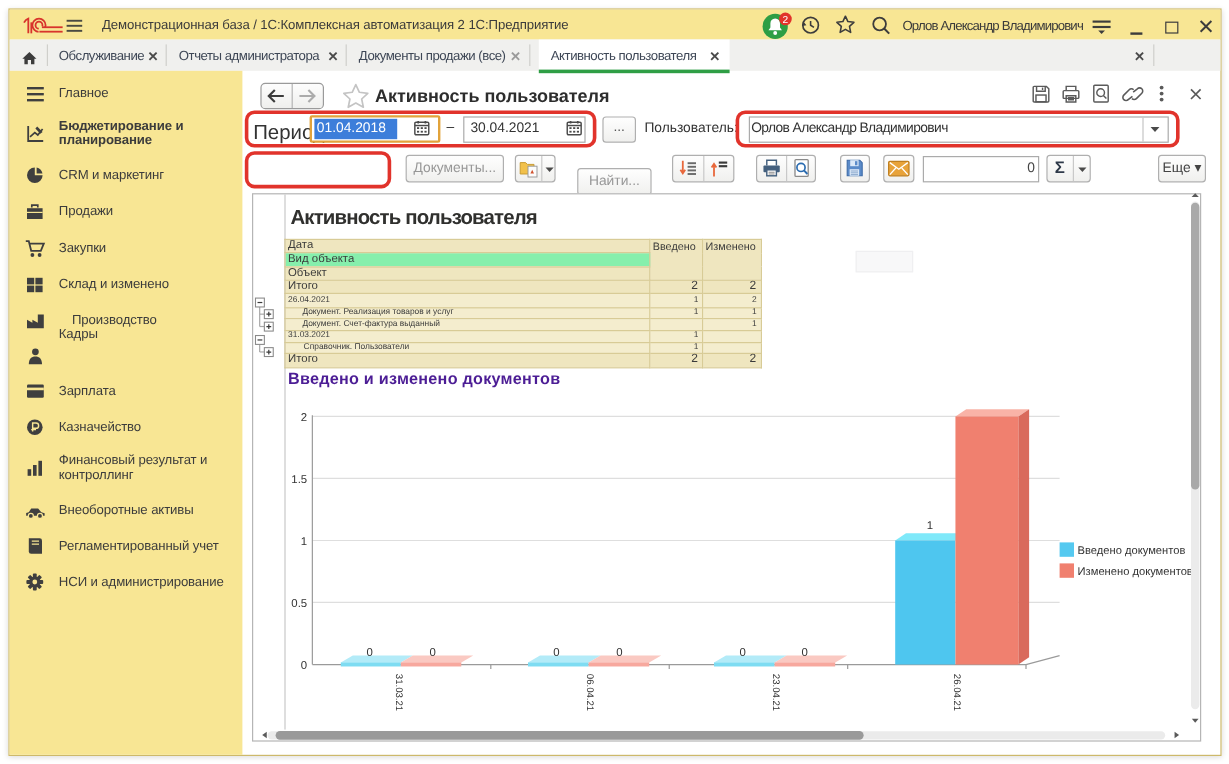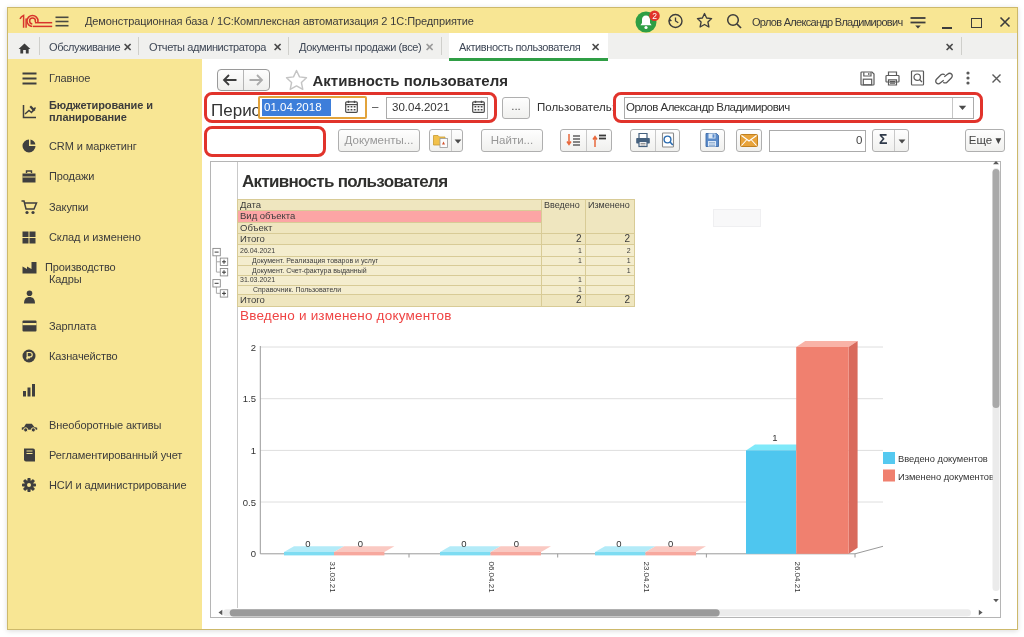--- a/index.html
+++ b/index.html
@@ -131,41 +131,42 @@
 <svg class="abs" style="left:14px;top:223px;" width="14" height="13" viewBox="0 0 14 13">
       <rect x="0.5" y="0.5" width="6" height="5.5" fill="#3F3F3F"></rect>
       <rect x="7.5" y="0.5" width="6" height="5.5" fill="#3F3F3F"></rect>
       <rect x="0.5" y="7" width="6" height="5.5" fill="#3F3F3F"></rect>
       <rect x="7.5" y="7" width="6" height="5.5" fill="#3F3F3F"></rect>
     </svg>
 <div class="t sbitem" style="left:41px;top:192.5px;">Закупки</div>
 <svg class="abs" style="left:14px;top:253px;" width="15" height="13" viewBox="0 0 15 13">
       <path d="M0.5 12.5 V5.5 L5 8 V5.5 L9.5 8 V1 H14.5 V12.5 Z" fill="#3F3F3F"></path>
     </svg>
-<div class="t sbitem" style="left:37px;top:253px;">Производство</div>
+<div class="t sbitem" style="left:52px;top:253px;">Производство</div>
 <svg class="abs" style="left:15px;top:282px;" width="13" height="14" viewBox="0 0 13 14">
       <circle cx="6.5" cy="3.2" r="2.8" fill="#3F3F3F"></circle>
       <path d="M1 13.5 c0 -4.5 2.2 -6.5 5.5 -6.5 s5.5 2 5.5 6.5 z" fill="#3F3F3F"></path>
     </svg>
 <div class="t sbitem" style="left:41px;top:265px;">Кадры</div>
 <svg class="abs" style="left:14px;top:312px;" width="15" height="12" viewBox="0 0 15 12">
       <rect x="0.5" y="0.5" width="14" height="11" rx="1" fill="#3F3F3F"></rect>
       <rect x="0.5" y="3" width="14" height="2.2" fill="#F8E694"></rect>
     </svg>
 <div class="t sbitem" style="left:41px;top:312px;">Зарплата</div>
 <svg class="abs" style="left:14px;top:341px;" width="14" height="14" viewBox="0 0 14 14">
       <circle cx="7" cy="7" r="6.5" fill="#3F3F3F"></circle>
       <path d="M5.2 10.5 V3.5 H8 a2.2 2.2 0 0 1 0 4.4 H5.2 M4 9 H8" stroke="#F8E694" stroke-width="1.2" fill="none"></path>
     </svg>
 <div class="t sbitem" style="left:41px;top:341.5px;">Казначейство</div>
 <svg class="abs" style="left:14px;top:375px;" width="14" height="14" viewBox="0 0 14 14">
       <rect x="1" y="8" width="3" height="5.5" fill="#3F3F3F"></rect>
       <rect x="5.5" y="4.5" width="3" height="9" fill="#3F3F3F"></rect>
       <rect x="10" y="1" width="3" height="12.5" fill="#3F3F3F"></rect>
     </svg>
+<div class="t sbitem" style="left:41px;top:370px;">Финансовый результат и<br>контроллинг</div>
 <svg class="abs" style="left:13px;top:412px;" width="17" height="13" viewBox="0 0 17 13">
       <path d="M0.8 9.8 V7.6 L3 6.9 L5 3.8 H10.8 L13.4 6.9 L16.2 7.7 V9.8 Z" fill="#3F3F3F"></path>
       <circle cx="4.7" cy="9.9" r="2.1" fill="#3F3F3F" stroke="#F8E694" stroke-width="1"></circle>
       <circle cx="12.3" cy="9.9" r="2.1" fill="#3F3F3F" stroke="#F8E694" stroke-width="1"></circle>
     </svg>
 <div class="t sbitem" style="left:41px;top:411px;">Внеоборотные активы</div>
 <svg class="abs" style="left:15px;top:440px;" width="13" height="14" viewBox="0 0 13 14">
       <path d="M1 0.5 H10 a2 2 0 0 1 2 2 V13.5 H3 a2 2 0 0 1 -2 -2 Z" fill="#3F3F3F"></path>
       <path d="M3.5 3 H9.5 M3.5 5.5 H9.5" stroke="#F8E694" stroke-width="1"></path>
     </svg>
@@ -278,21 +279,21 @@
 <div class="btn" style="left:421px;top:121px;width:34px;height:23px;"></div>
 <div class="abs" style="left:443px;top:122px;width:1px;height:21px;background:#C9C9C9;"></div>
 <svg class="abs" style="left:425px;top:125px;" width="16" height="15" viewBox="0 0 16 15">
       <path d="M0.5 2.5 H5 L6.5 4 H12 V12 H0.5 Z" fill="#F2C14B" stroke="#C89A30" stroke-width="0.8"></path>
       <rect x="7" y="5.5" width="7.5" height="9" fill="#FCFCFC" stroke="#9A9A9A" stroke-width="0.8"></rect>
       <path d="M9 11.5 L10.5 8.5 L12 11.5 Z" fill="#D2522E"></path>
     </svg>
 <svg class="abs" style="left:446px;top:130.5px;" width="8" height="5" viewBox="0 0 8 5">
       <path d="M0.6 0.6 L4 4.4 L7.4 0.6 Z" fill="#4A4A4A"></path>
     </svg>
-<div class="btn" style="left:473px;top:121px;width:62px;height:23px;line-height:21px;color:#979797;">Найти...</div>
+<div class="btn" style="left:473px;top:132px;width:62px;height:23px;line-height:21px;color:#979797;">Найти...</div>
 <div class="btn" style="left:552px;top:121px;width:52px;height:23px;"></div>
 <div class="abs" style="left:578px;top:122px;width:1px;height:21px;background:#C9C9C9;"></div>
 <svg class="abs" style="left:558px;top:125px;" width="15" height="15" viewBox="0 0 15 15">
       <path d="M3 1 V11 M1 8.5 L3 11.5 L5 8.5" stroke="#E8683C" stroke-width="1.5" fill="none"></path>
       <g stroke="#6A6A6A" stroke-width="1.6">
         <path d="M7 3 H14"></path>
         <path d="M7 6 H14"></path>
         <path d="M7 9 H14"></path>
         <path d="M7 12 H14"></path>
       </g>
@@ -349,21 +350,21 @@
         <col style="width:304px">
         <col style="width:44px">
         <col style="width:48.6px">
       </colgroup>
 <tbody>
         <tr style="height:11.2px;background:#EFE6BF;font-size:9.5px;">
  <td style="border:1px solid #D8CB96;padding:0 0 0 2px;line-height:10px;">Дата</td>
  <td rowspan="3" style="border:1px solid #D8CB96;padding:0 0 0 2px;font-size:9px;vertical-align:top;line-height:11px;">Введено</td>
  <td rowspan="3" style="border:1px solid #D8CB96;padding:0 0 0 2px;font-size:9px;vertical-align:top;line-height:11px;">Изменено</td>
         </tr>
-<tr style="height:11.3px;background:#fca5a5;font-size:9.5px;">
+<tr style="height:11.3px;background:#86efac;font-size:9.5px;">
  <td style="border:1px solid #D8CB96;padding:0 0 0 2px;line-height:10px;">Вид объекта</td>
         </tr>
 <tr style="height:11.2px;background:#EFE6BF;font-size:9.5px;">
  <td style="border:1px solid #D8CB96;padding:0 0 0 2px;line-height:10px;">Объект</td>
         </tr>
 <tr style="height:11.7px;background:#EFE6BF;font-size:9.5px;">
  <td style="border:1px solid #D8CB96;padding:0 0 0 2px;line-height:10px;">Итого</td>
  <td style="border:1px solid #D8CB96;padding:0 3.5px 0 0;text-align:right;font-size:10px;line-height:10px;">2</td>
  <td style="border:1px solid #D8CB96;padding:0 3.5px 0 0;text-align:right;font-size:10px;line-height:10px;">2</td>
         </tr>
@@ -392,21 +393,21 @@
  <td style="border:1px solid #D8CB96;padding:0 3px 0 0;text-align:right;line-height:8px;">1</td>
  <td style="border:1px solid #D8CB96;"></td>
         </tr>
 <tr style="height:11.6px;background:#EFE6BF;font-size:9.5px;">
  <td style="border:1px solid #D8CB96;padding:0 0 0 2px;line-height:10px;">Итого</td>
  <td style="border:1px solid #D8CB96;padding:0 3.5px 0 0;text-align:right;font-size:10px;line-height:10px;">2</td>
  <td style="border:1px solid #D8CB96;padding:0 3.5px 0 0;text-align:right;font-size:10px;line-height:10px;">2</td>
         </tr>
 </tbody>
     </table>
-<div class="t" style="left:232px;top:300px;font-size:13.5px;letter-spacing:0.2px;font-weight:normal;color:#ef4444;">Введено и изменено документов</div>
+<div class="t" style="left:232px;top:300px;font-size:13.5px;letter-spacing:0.2px;font-weight:bold;color:#4c1d95;">Введено и изменено документов</div>
 
 <svg class="abs" style="left:0;top:0;" width="1009" height="621" viewBox="0 0 1009 621">
 
   <g stroke="#A8A8A8" fill="none" stroke-width="1">
     <path d="M208.4 247.5 V264"></path>
         <path d="M208.4 253.8 H212"></path>
         <path d="M208.4 264.1 H212"></path>
     <path d="M208.4 278.8 V285.3"></path>
         <path d="M208.4 285.3 H212"></path>
   </g>

